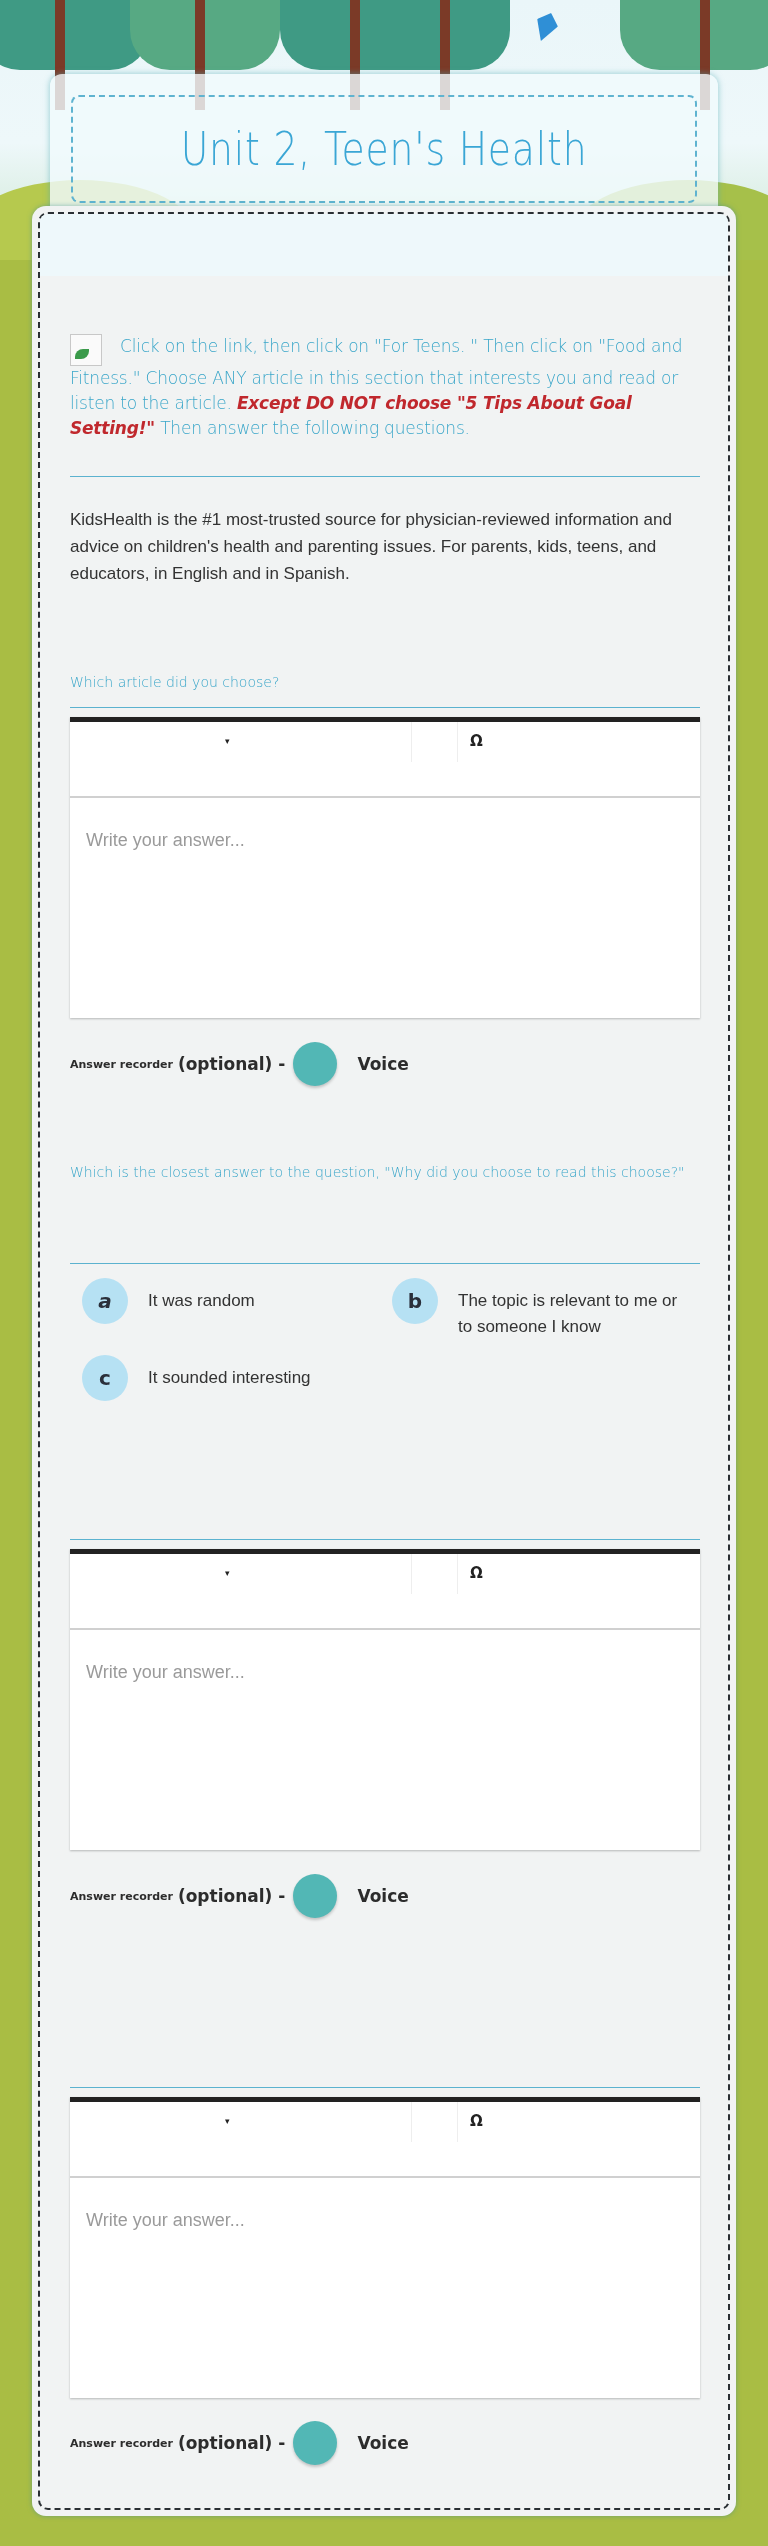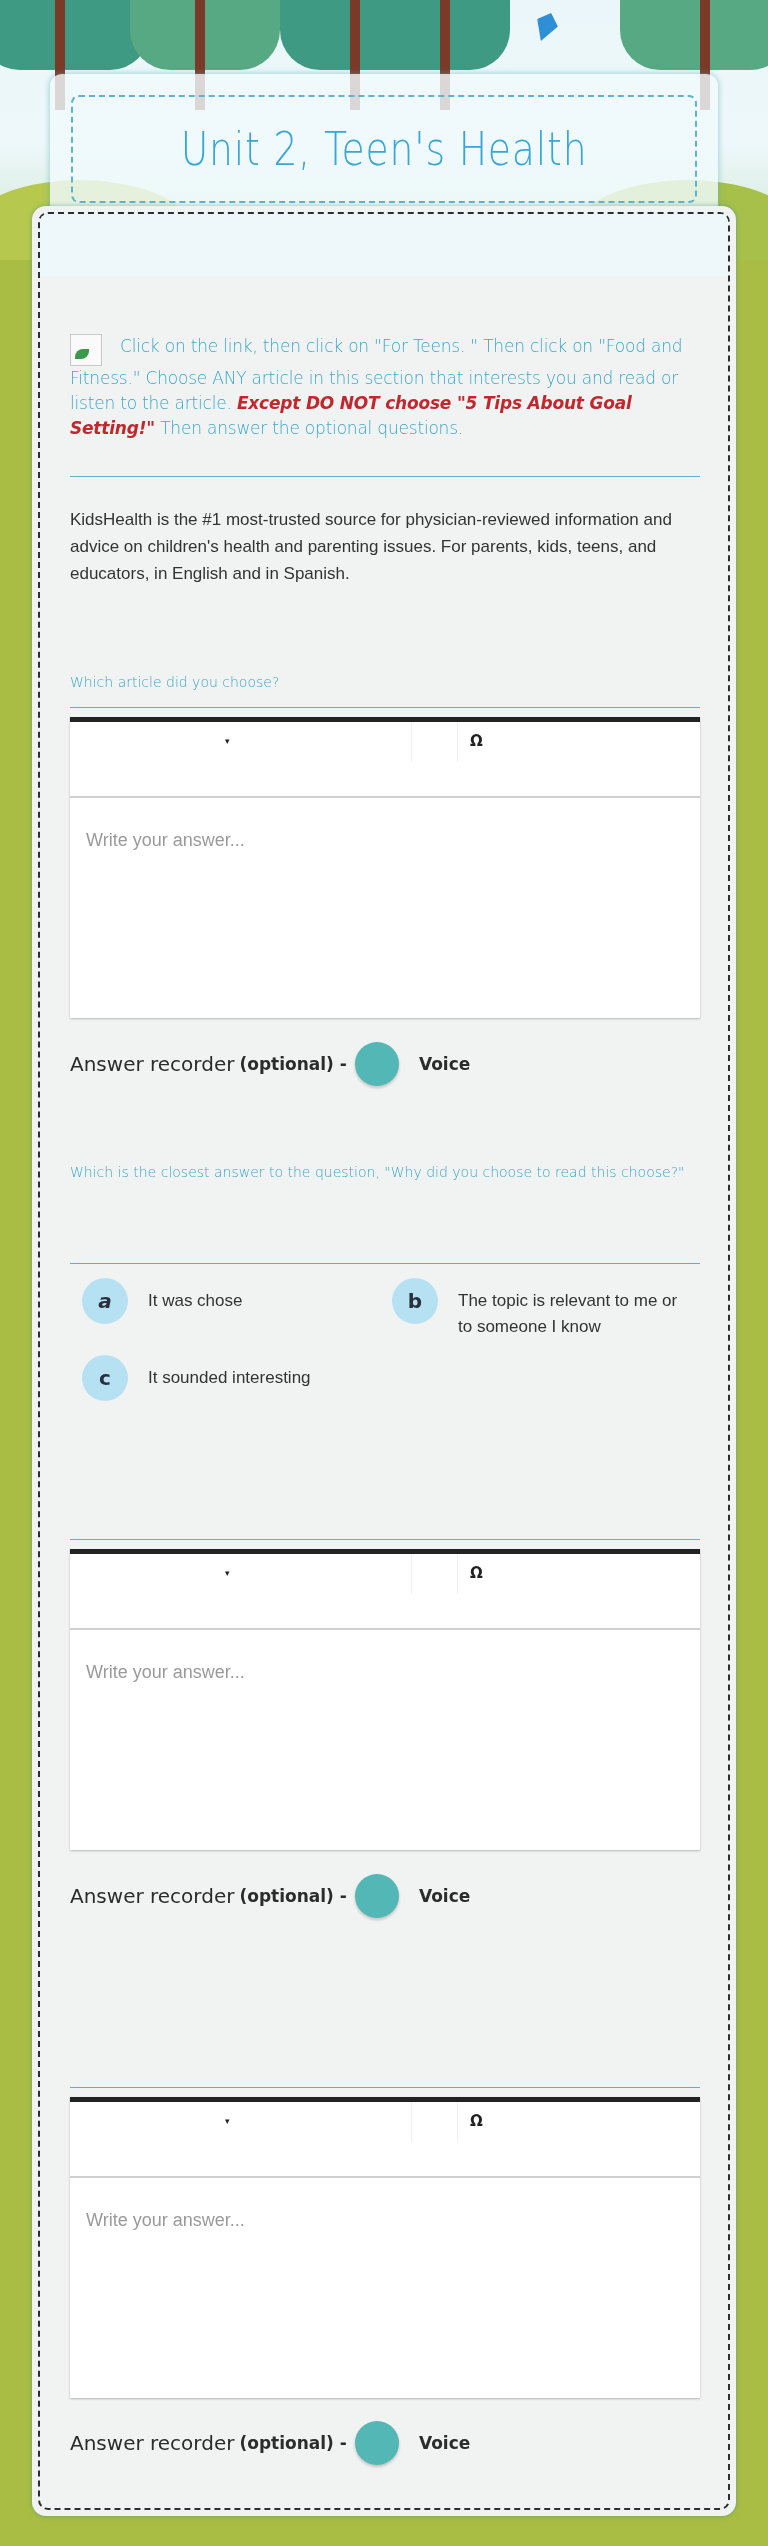--- a/index.html
+++ b/index.html
@@ -122,21 +122,21 @@
     font-family: "Liberation Sans", sans-serif; font-size: 18px; color: #333;
     background: transparent;
     margin-top: 16px;
   }
   .editor-text textarea::placeholder { color: #9a9a9a; }
   
   .recorder {
     position: absolute; left: 30px; height: 44px; display: flex; align-items: center;
     font-family: "DejaVu Sans", sans-serif; color: #2c2c2c;
   }
-  .rec-label { font-weight: normal; font-size: 20px; }
+  .rec-label { font-weight: bold; font-size: 11px; }
   .rec-opt { font-weight: bold; font-size: 17px; margin-left: 5px; }
   .rec-dash { font-weight: bold; font-size: 17px; margin-left: 6px; }
   .rec-button {
     width: 44px; height: 44px; border-radius: 50%; background: #52b7b5;
     margin-left: 8px; box-shadow: 0 2px 3px rgba(0,0,0,0.2); cursor: pointer;
   }
   .rec-voice { font-weight: bold; font-size: 17px; margin-left: 20px; }
   
   .choice {
     position: absolute; display: flex; align-items: flex-start; cursor: pointer;
@@ -173,21 +173,21 @@
   <div class="title-inner">
     <h1 class="page-title">Unit 2, Teen's Health</h1>
   </div>
 </div>
 
 <div class="main-card">
   <div class="main-inner">
     <div class="main-top-band"></div>
 
     <div class="content intro hand">
-      <span class="broken-img"></span><span>Click on the link, then click on  "For Teens. "  Then click on "Food and Fitness."     Choose ANY article in this section that interests you and read or listen to the article.  </span><span class="warn">Except DO NOT choose "5 Tips About Goal Setting!"</span><span> Then answer the optional questions.</span>
+      <span class="broken-img"></span><span>Click on the link, then click on  "For Teens. "  Then click on "Food and Fitness."     Choose ANY article in this section that interests you and read or listen to the article.  </span><span class="warn">Except DO NOT choose "5 Tips About Goal Setting!"</span><span> Then answer the following questions.</span>
     </div>
     <div class="rule" style="top:262px;"></div>
 
     <div class="content desc">KidsHealth is the #1 most-trusted source for physician-reviewed information and advice on children's health and parenting issues. For parents, kids, teens, and educators, in English and in Spanish.</div>
 
     <div class="content q-label hand" style="top:455px;">Which article did you choose?</div>
     <div class="rule" style="top:493px;"></div>
     <div class="editor" style="top:503px;">
       <div class="editor-topbar"></div>
       <div class="editor-toolbar">
@@ -206,21 +206,21 @@
       <span class="rec-opt">(optional)</span>
       <span class="rec-dash">-</span>
       <div class="rec-button"></div>
       <span class="rec-voice">Voice</span>
     </div>
 
     <div class="content q-label hand" style="top:945px;">Which is the closest answer to the question, "Why did you choose to read this choose?"</div>
     <div class="rule" style="top:1049px;"></div>
     <div class="choice" style="left:42px;top:1064px;">
       <div class="bubble" style="font-style:italic;">a</div>
-      <div class="ctext">It was chose</div>
+      <div class="ctext">It was random</div>
     </div>
     <div class="choice" style="left:352px;top:1064px;width:290px;">
       <div class="bubble">b</div>
       <div class="ctext">The topic is relevant to me or to someone I know</div>
     </div>
     <div class="choice" style="left:42px;top:1141px;">
       <div class="bubble">c</div>
       <div class="ctext">It sounded interesting</div>
     </div>
 

